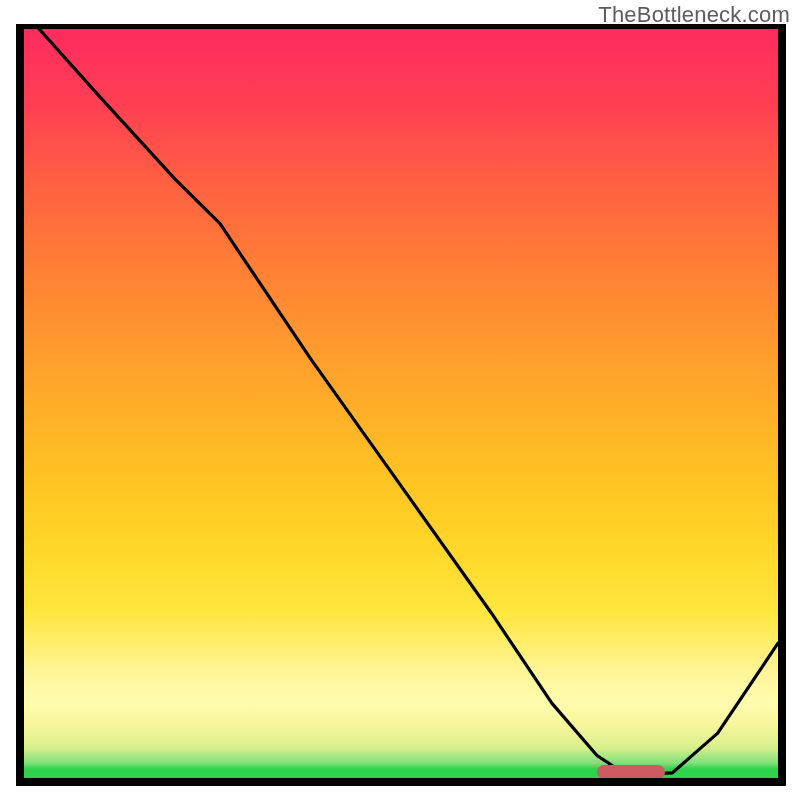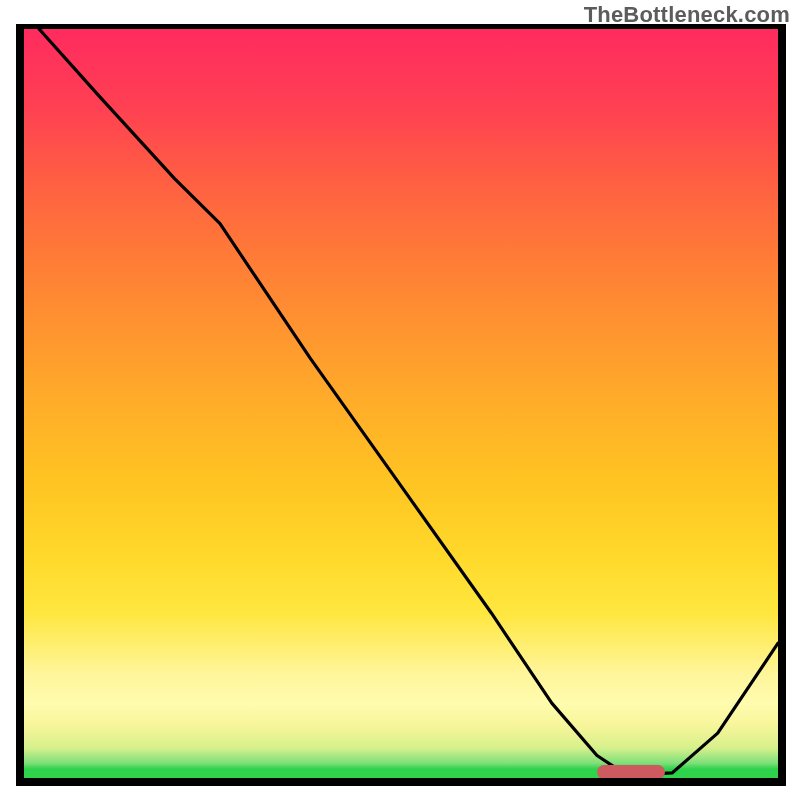--- a/index.html
+++ b/index.html
@@ -13,21 +13,21 @@
   .frame {
     position: relative;
     width: 800px;
     height: 800px;
   }
   .watermark {
     position: absolute;
     top: 2px;
     right: 10px;
     font-size: 22px;
-    font-weight: 700;
+    font-weight: 400;
     color: #5c5c5c;
     letter-spacing: 0.2px;
     margin-left: 40px;
   }
   
   .plot {
     position: absolute;
     left: 16px;
     top: 24px;
     width: 770px;

